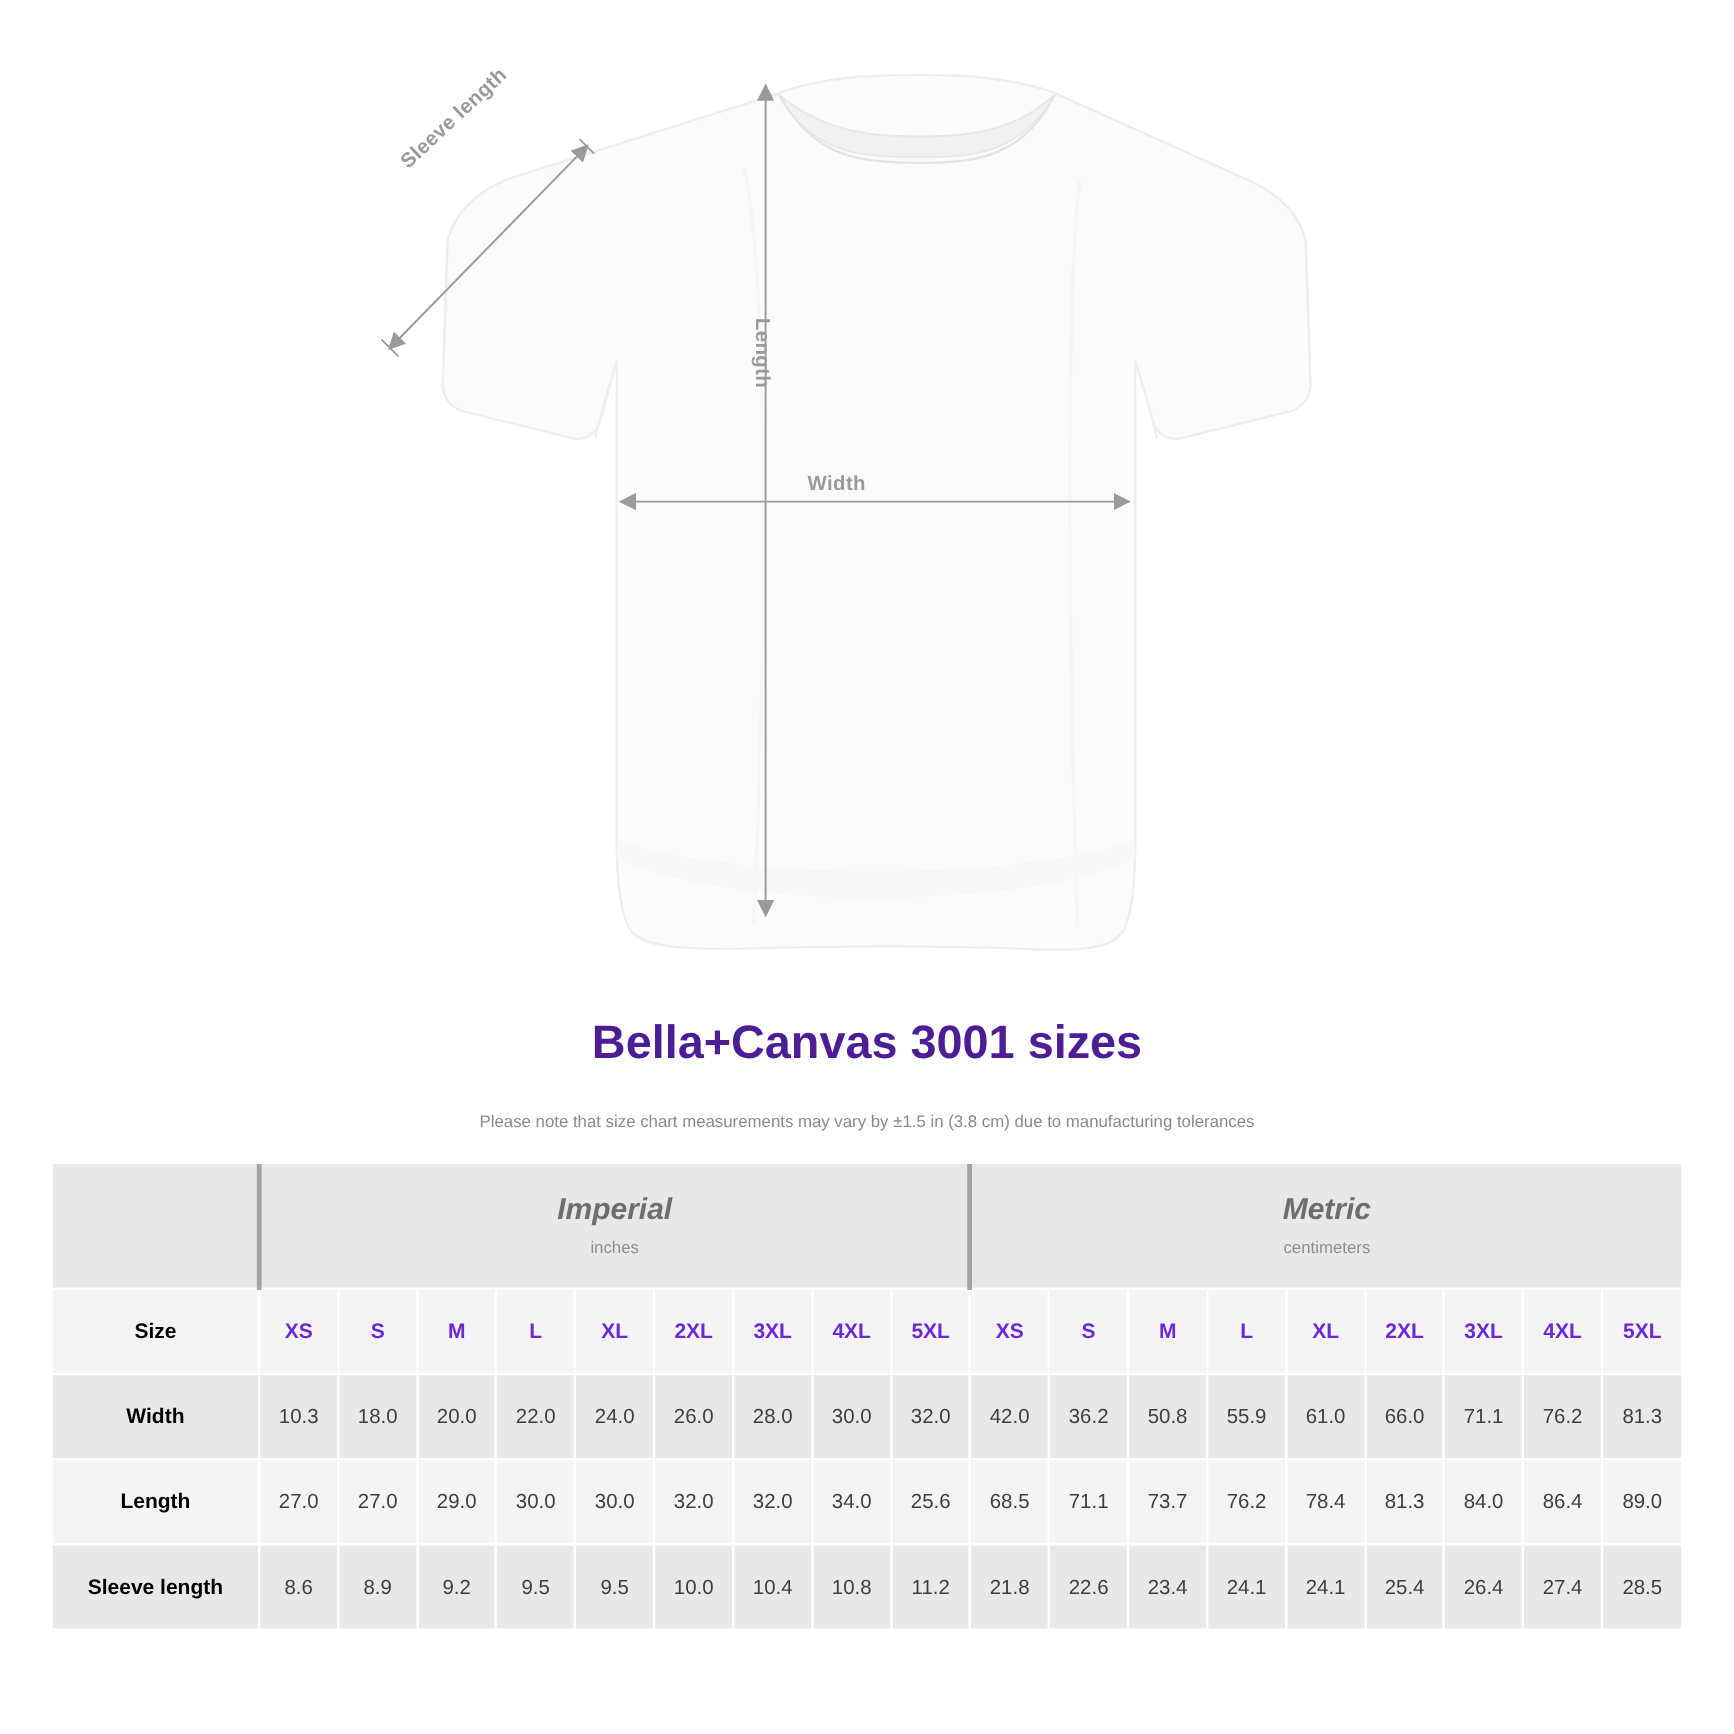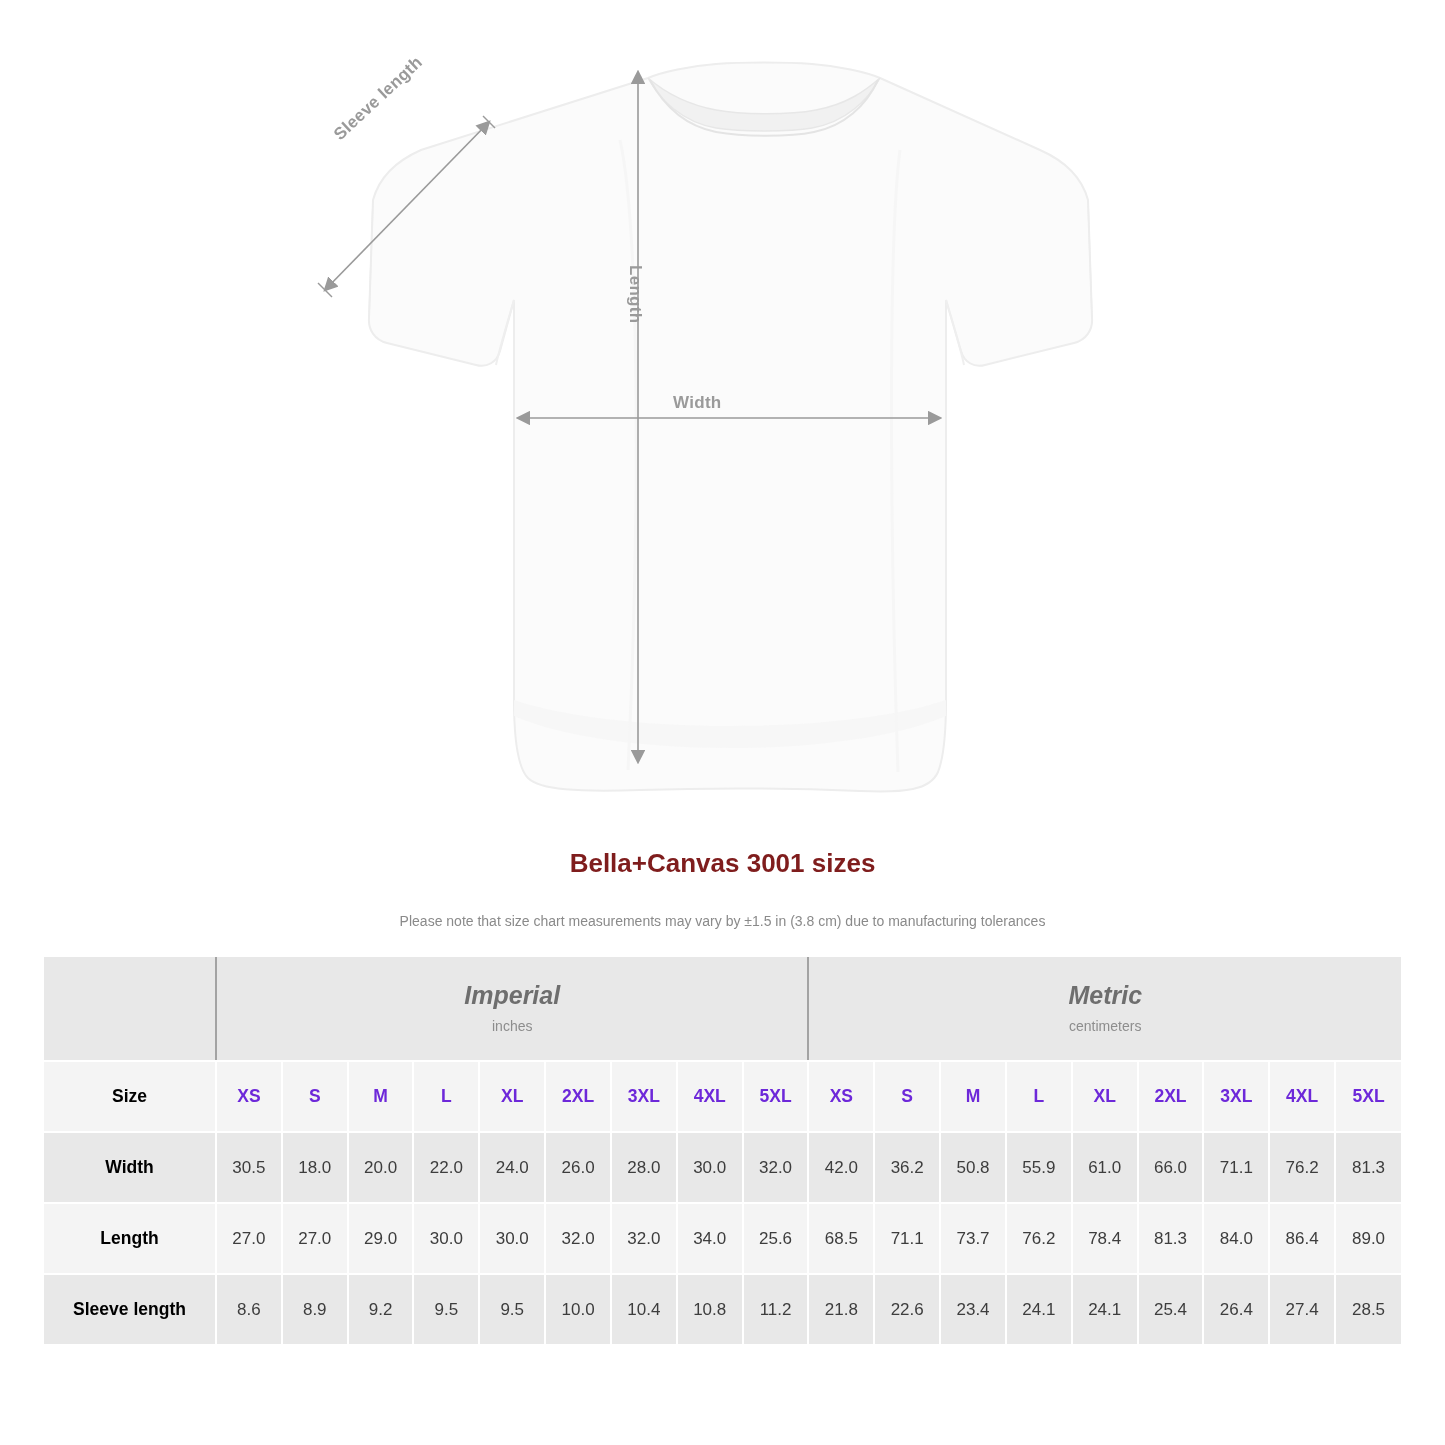--- a/index.html
+++ b/index.html
@@ -48,23 +48,23 @@
     transform-origin: left top;
   }
   .lbl-width {
     left: 673px;
     top: 393px;
   }
 
   
   .chart-title {
     text-align: center;
-    font-size: 26px;
-    font-weight: bold;
-    color: #7f1d1d;
+    font-size: 39px;
+    font-weight: bold;
+    color: #4c1d95;
     margin-top: 18px;
   }
   .chart-note {
     text-align: center;
     font-size: 14px;
     color: #8a8a8a;
     margin-top: 34px;
   }
 
   
@@ -76,21 +76,21 @@
     border-collapse: collapse;
     width: 100%;
     table-layout: fixed;
   }
   table.size-table col.rowhead { width: 172px; }
 
   .unit-head {
     background: #e8e8e8;
     text-align: center;
     padding: 24px 0 26px 0;
-    border-right: 2px solid #a3a3a3;
+    border-right: 4px solid #a3a3a3;
   }
   .unit-head:last-child { border-right: none; }
   .unit-head .sys {
     font-size: 25px;
     font-style: italic;
     font-weight: bold;
     color: #6e6e6e;
   }
   .unit-head .unit {
     font-size: 14px;
@@ -259,21 +259,21 @@
         <td class="sizecell">L</td>
         <td class="sizecell">XL</td>
         <td class="sizecell">2XL</td>
         <td class="sizecell">3XL</td>
         <td class="sizecell">4XL</td>
         <td class="sizecell">5XL</td>
       </tr>
 
       <tr class="row-odd">
         <td class="rowlabel">Width</td>
-        <td class="cell">30.5</td>
+        <td class="cell">10.3</td>
         <td class="cell">18.0</td>
         <td class="cell">20.0</td>
         <td class="cell">22.0</td>
         <td class="cell">24.0</td>
         <td class="cell">26.0</td>
         <td class="cell">28.0</td>
         <td class="cell">30.0</td>
         <td class="cell">32.0</td>
         <td class="cell">42.0</td>
         <td class="cell">36.2</td>

